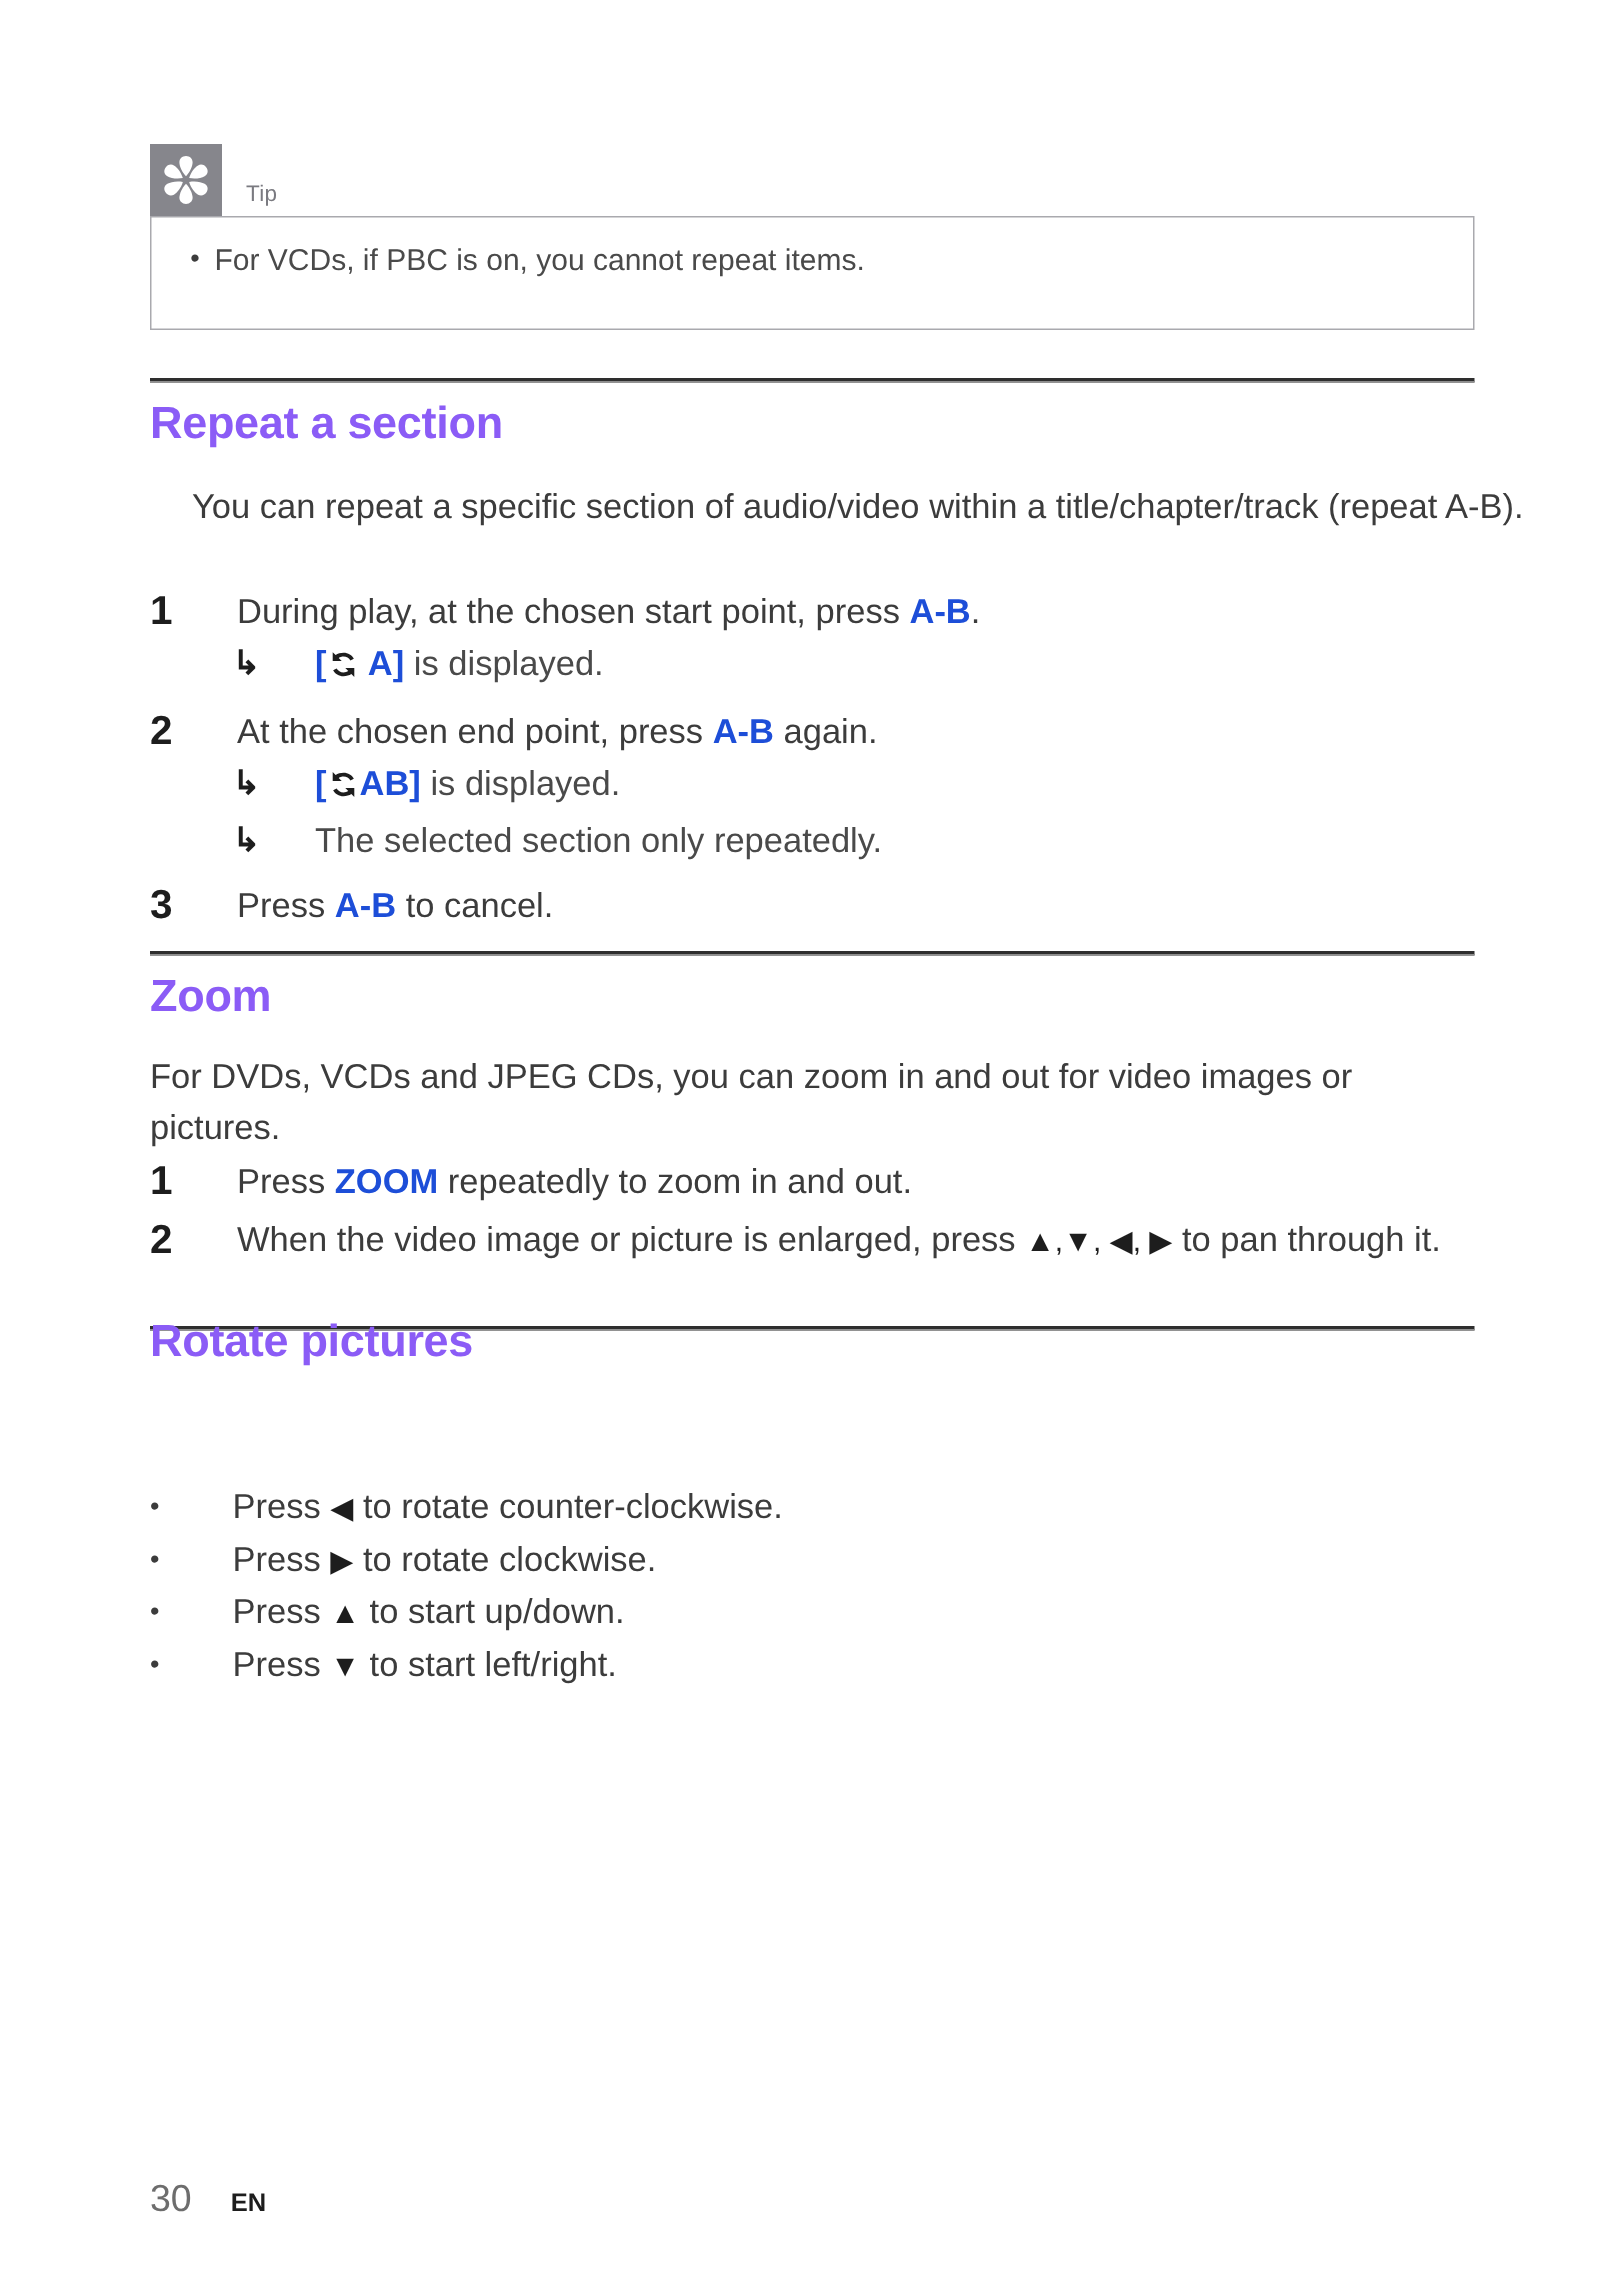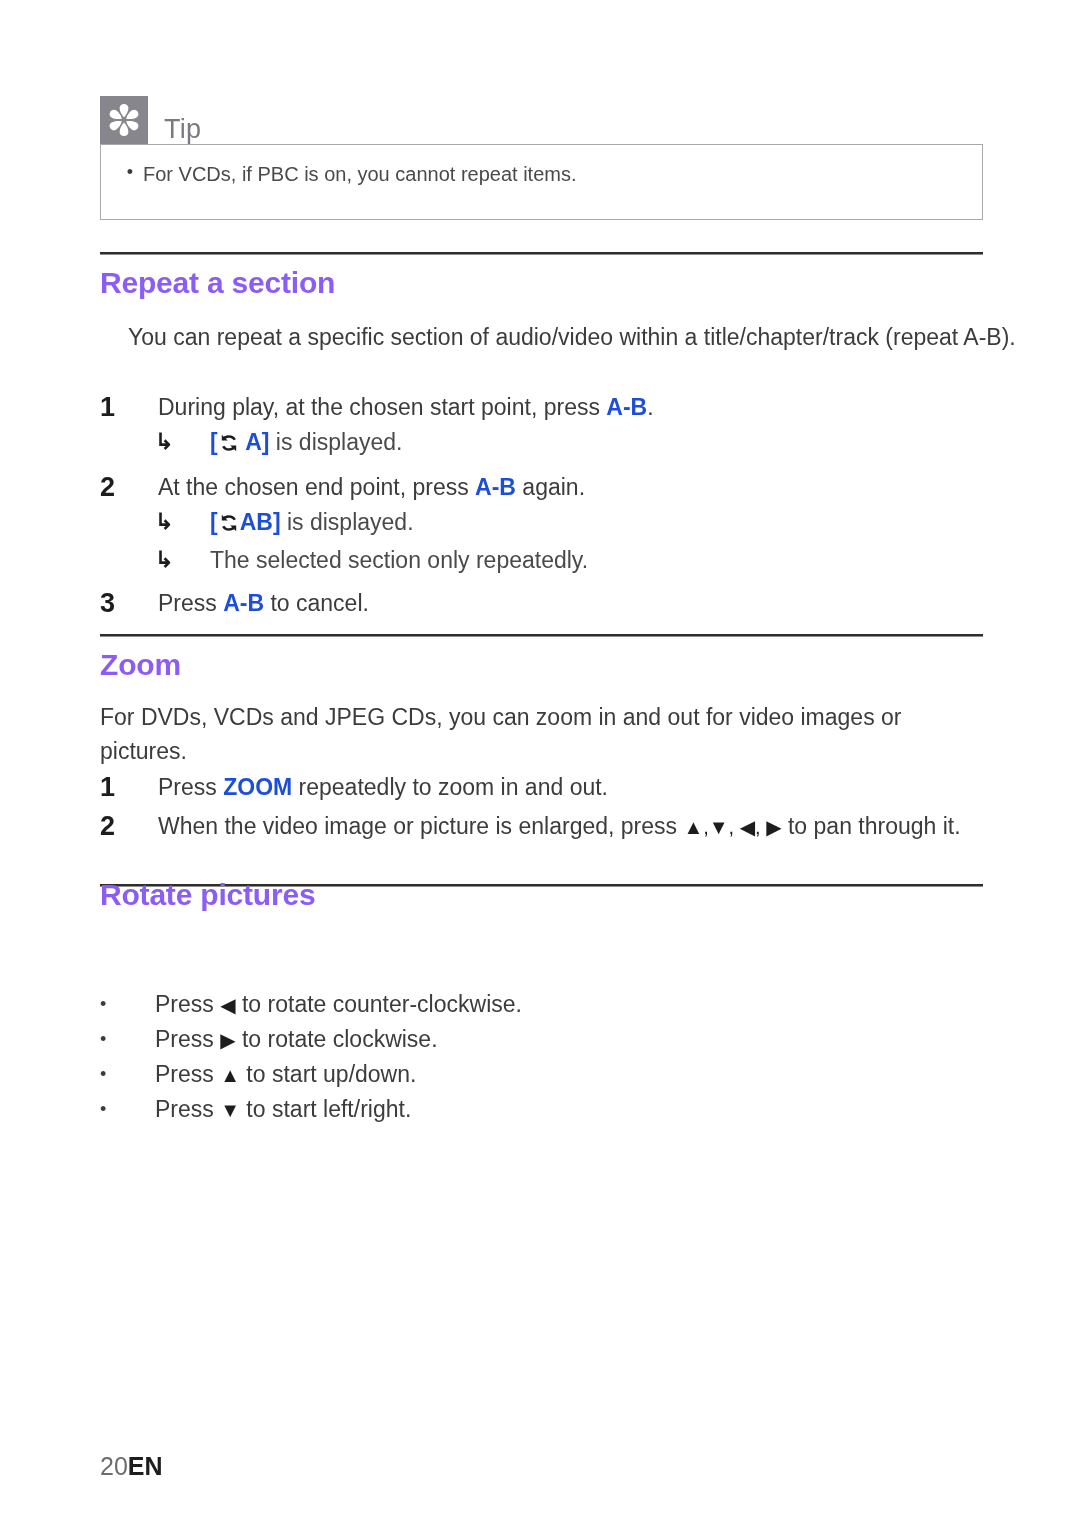--- a/index.html
+++ b/index.html
@@ -40,21 +40,21 @@
     height: 48px;
     background: #86868c;
     display: flex;
     align-items: center;
     justify-content: center;
     flex: 0 0 auto;
   }
   .note-icon svg { display: block; }
   .note-title {
     margin-left: 16px;
-    font-size: 27px;
+    font-size: 15px;
     color: #7a7a80;
     font-weight: 400;
     letter-spacing: 0.2px;
     margin-top: 19px;
   }
   .note-body {
     border: 1.5px solid #a9a9ae;
     border-top: 1.5px solid #a9a9ae;
     height: 76px;
     box-sizing: border-box;
@@ -189,23 +189,24 @@
     display: flex;
     align-items: baseline;
     font-size: 25px;
   }
   .pg-num {
     color: #6d6d6d;
     font-weight: 400;
     font-size: 25px;
   }
   .pg-lang {
+    margin-left: 26px;
     color: #1d1d1d;
     font-weight: 600;
-    font-size: 25px;
+    font-size: 17px;
   }
 </style>
 </head>
 <body>
 
 <div class="page">
 
   <div class="note-box">
     <div class="note-header">
       <div class="note-icon">
@@ -305,17 +306,17 @@
     <span class="blist-bullet">•</span>
     <span class="blist-text"><span>Press </span><span class="tri">▲</span><span> to start up/down.</span></span>
   </div>
 
   <div class="blist-item" style="top:1092px;">
     <span class="blist-bullet">•</span>
     <span class="blist-text"><span>Press </span><span class="tri">▼</span><span> to start left/right.</span></span>
   </div>
 
   <div class="footer">
-    <span class="pg-num">20</span>
+    <span class="pg-num">30</span>
     <span class="pg-lang">EN</span>
   </div>
 
 </div>
 
 </body></html>

